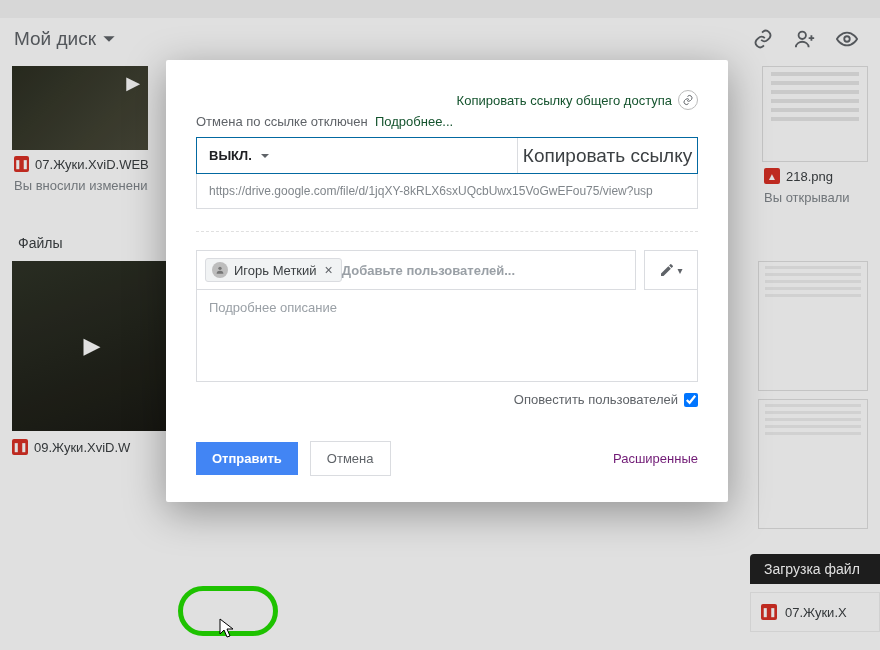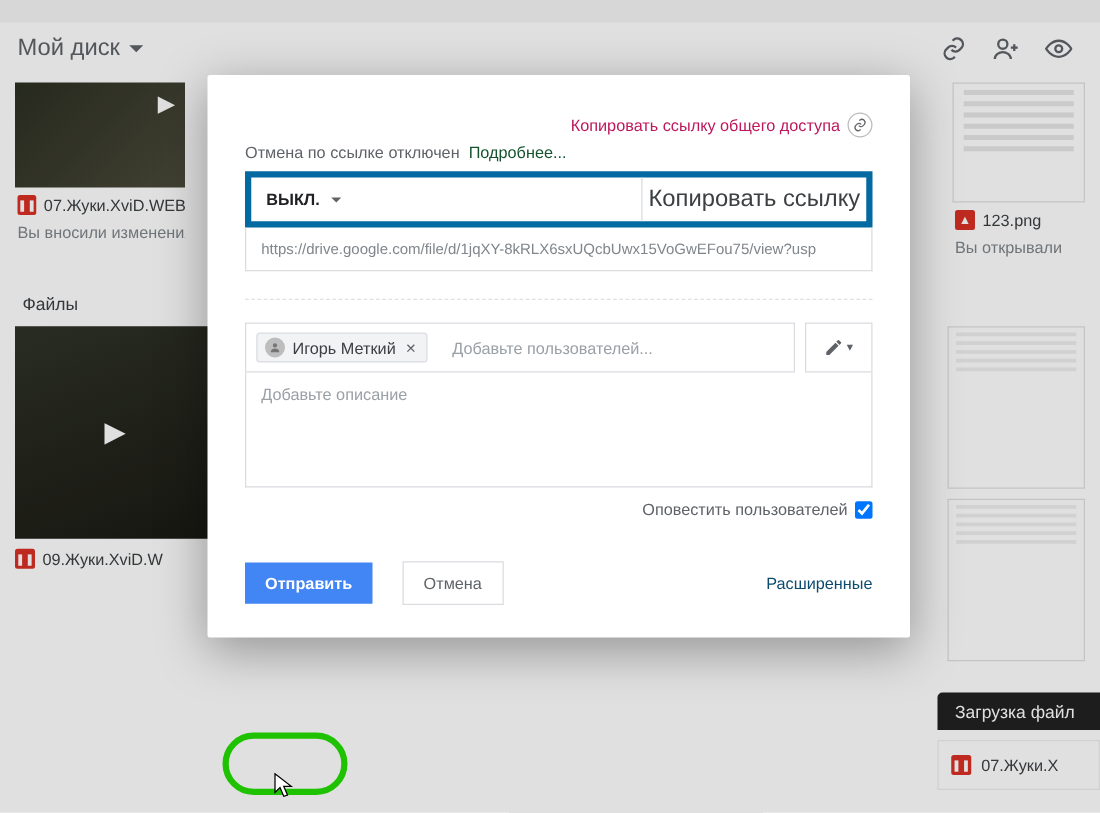--- a/index.html
+++ b/index.html
@@ -40,55 +40,55 @@
   .rightcol { margin-left:auto; width:110px; display:flex; flex-direction:column; gap:8px;}
   .mini { width:110px; height:130px; background:#fff; border:1px solid #e0e0e0;}
   .mini .ln { height:3px; margin:4px 6px; background:#eee; }
 
   .toast { position:absolute; right:0; bottom:66px; width:130px; height:30px; background:#212121; color:#fff; font-size:14px; display:flex; align-items:center; padding-left:14px; border-radius:4px 0 0 0;}
   .upload-row { position:absolute; right:0; bottom:18px; width:130px; height:40px; background:#fff; display:flex; align-items:center; gap:8px; padding-left:10px; font-size:13px; color:#3c4043; border:1px solid #eee;}
 
   
   .modal { position:absolute; left:166px; top:60px; width:562px; background:#fff; border-radius:2px; box-shadow:0 10px 40px rgba(0,0,0,0.35); padding:28px 30px 26px 30px;}
   .modal h1 { font-size:19px; font-weight:400; color:#3c4043; }
-  .copy-link-top { position:absolute; top:30px; right:30px; font-size:13px; color:#be185d; display:flex; align-items:center; gap:6px; cursor:pointer;}
+  .copy-link-top { position:absolute; top:30px; right:30px; font-size:13px; color:#14532d; display:flex; align-items:center; gap:6px; cursor:pointer;}
   .copy-link-top .circ { width:20px; height:20px; border:1px solid #bbb; border-radius:50%; display:flex; align-items:center; justify-content:center;}
 
   .link-status { font-size:13px; color:#5f6368; margin-top:26px; }
   .link-status a { color:#14532d; text-decoration:none; }
 
-  .link-box { margin-top:8px; display:flex; border:5px solid #0369a1; }
+  .link-box { margin-top:8px; display:flex; border:1px solid #0369a1; }
   .link-left { flex:1; padding:10px 12px; font-size:13px; color:#3c4043; display:flex; align-items:center; gap:4px; cursor:pointer;}
   .link-left b { color:#202124; font-weight:700;}
   .link-left svg { width:10px; height:10px; fill:#5f6368; margin-left:4px;}
   .link-right { width:180px; border-left:1px solid #dadce0; display:flex; align-items:center; justify-content:center; font-size:19px; color:#3c4043; cursor:pointer;}
   .url-box { margin-top:0; border:1px solid #dadce0; border-top:none; padding:10px 12px; font-size:12px; color:#80868b; white-space:nowrap; overflow:hidden;}
 
   .divider { border:none; border-top:1px dashed #e0e0e0; margin:22px 0 18px 0;}
 
   .people-label { font-size:13px; color:#5f6368; margin-bottom:6px;}
   .people-row { display:flex; gap:8px;}
-  .people-input { flex:1; border:1px solid #dadce0; display:flex; align-items:center; gap:20px; padding:6px 8px; min-height:40px;}
+  .people-input { flex:1; border:1px solid #dadce0; display:flex; align-items:center; gap:0; padding:6px 8px; min-height:40px;}
   .chip { display:flex; align-items:center; gap:6px; background:#f1f3f4; border:1px solid #dadce0; border-radius:3px; padding:3px 6px; font-size:13px; color:#3c4043;}
   .chip .av { width:16px; height:16px; background:#bdbdbd; border-radius:50%; display:flex; align-items:center; justify-content:center;}
   .chip .x { font-size:14px; color:#5f6368; cursor:pointer; padding:0 2px;}
-  .ppl-placeholder { font-size:13px; color:#9aa0a6; }
+  .ppl-placeholder { font-size:13px; color:#9aa0a6;font-weight:bold; }
   .perm-btn { width:54px; border:1px solid #dadce0; display:flex; align-items:center; justify-content:center; gap:2px; cursor:pointer;}
   .perm-btn svg { width:16px; height:16px; fill:#5f6368;}
   .perm-caret { font-size:10px; color:#5f6368;}
 
   .desc { width:100%; height:92px; border:1px solid #dadce0; border-top:none; padding:10px 12px; font-size:13px; color:#9aa0a6; }
 
   .notify-row { display:flex; justify-content:flex-end; align-items:center; gap:6px; margin-top:10px; font-size:13px; color:#5f6368;}
   .notify-row input { width:14px; height:14px;}
 
   .btn-row { display:flex; align-items:center; margin-top:34px;}
   .btn-send { background:#4285f4; color:#fff; border:none; padding:9px 16px; font-size:13px; font-weight:700; cursor:pointer;}
-  .btn-cancel { background:#fff; border:1px solid #dadce0; color:#5f6368; padding:9px 16px; font-size:13px; margin-left:24px; cursor:pointer;}
-  .advanced { margin-left:auto; font-size:13px; color:#0c4a6e; cursor:pointer;}
+  .btn-cancel { background:#fff; border:1px solid #dadce0; color:#5f6368; padding:9px 16px; font-size:13px; margin-left:12px; cursor:pointer;}
+  .advanced { margin-left:auto; font-size:13px; color:#701a75; cursor:pointer;}
 
   .highlight-ring { position:absolute; left:178px; bottom:14px; width:100px; height:50px; border:5px solid #1ec200; border-radius:28px; pointer-events:none;}
   .cursor { position:absolute; left:219px; bottom:12px; width:16px; height:20px; pointer-events:none;}
   .cursor svg { width:16px; height:20px; }
 
   .link-ic { width:18px; height:18px; }
 </style>
 </head>
 <body>
 
@@ -136,21 +136,21 @@
         <div class="paper">
             <div class="line"></div>
             <div class="line"></div>
             <div class="line"></div>
             <div class="line"></div>
             <div class="line"></div>
             <div class="line"></div>
           </div>
         <div class="cap" style="display:flex;align-items:center;gap:6px;padding:6px 2px;font-size:13px;color:#3c4043;">
             <span class="img-ic">▲</span>
-            <span>123.png</span>
+            <span>218.png</span>
           </div>
         <div class="meta">Вы открывали</div>
       </div>
     </div>
 
     <div class="section-label">Файлы</div>
 
     <div class="row2">
       <div class="bigthumb">
         <div class="pic2">
@@ -237,21 +237,21 @@
     </div>
     <div class="perm-btn">
       <svg viewBox="0 0 24 24">
           <path d="M3 17.25V21h3.75L17.81 9.94l-3.75-3.75L3 17.25zM20.71 7.04a1 1 0 0 0 0-1.41l-2.34-2.34a1 1 0 0 0-1.41 0l-1.83 1.83 3.75 3.75 1.83-1.83z"></path>
         </svg>
       <span class="perm-caret">▾</span>
     </div>
   </div>
 
   <div class="desc">
-    <span>Добавьте описание</span>
+    <span>Подробнее описание</span>
   </div>
 
   <div class="notify-row">
     <span>Оповестить пользователей</span>
     <input type="checkbox" checked="" style="">
   </div>
 
   <div class="btn-row">
     <button class="btn-send">Отправить</button>
     <button class="btn-cancel">Отмена</button>

